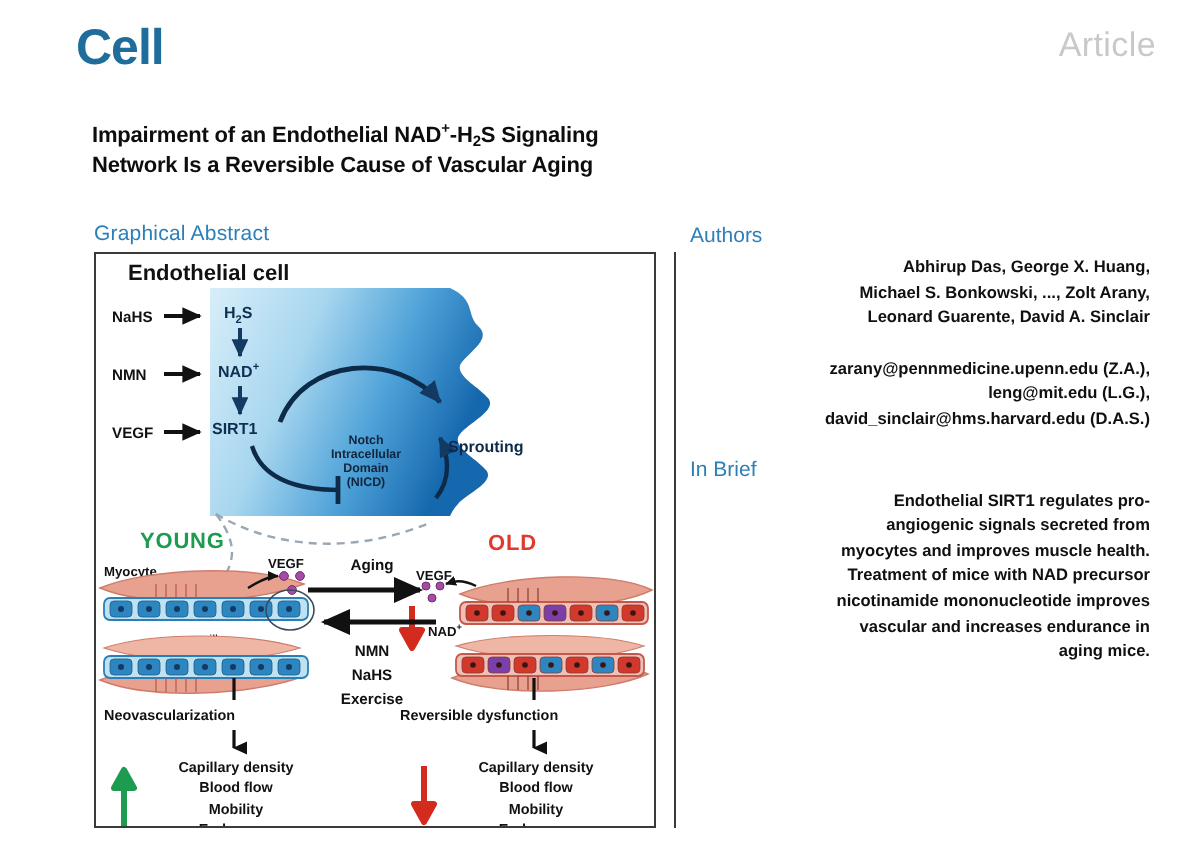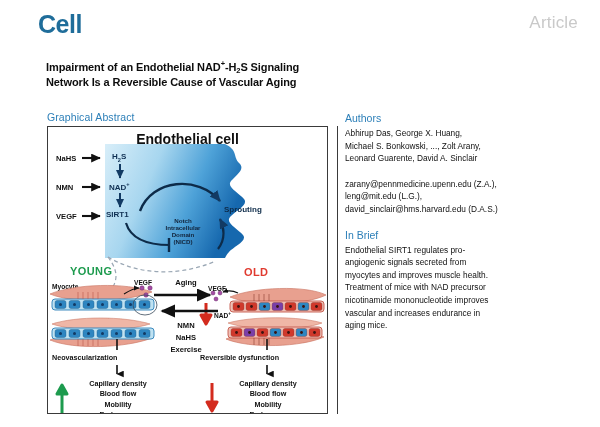--- a/index.html
+++ b/index.html
@@ -73,24 +73,23 @@
     height: 288px;
     border: 1.4px solid #3a3a3a;
     background: #fff;
     box-sizing: border-box;
     overflow: hidden;
   }
 
   
   #endo-label {
     position: absolute;
-    left: 0; right: 0;
+    left: 16px; right: 0;
     top: 4px;
-    text-align: center;
-    font-size: 14px;
+    font-size: 11px;
     font-weight: bold;
     color: #111;
   }
 
   
   #cell-blob {
     position: absolute;
     left: 57px;
     top: 17px;
     width: 168px;
@@ -201,21 +200,22 @@
   .rc-block { margin-bottom: 9px; }
   .rc-head {
     color: #2c7fb8;
     font-size: 10.5px;
     margin-bottom: 3px;
   }
   .rc-body {
     font-size: 8.3px;
     line-height: 1.52;
     color: #101010;
-    font-weight: normal;
+    font-weight: bold;
+    text-align: right;
   }
 
   
   svg { display: block; overflow: visible; }
 </style>
 </head>
 <body>
 
 <div id="journal-logo">Cell</div>
 
@@ -282,21 +282,21 @@
     <path d="M170,122 C178,112 176,100 172,92" fill="none" stroke="#0d2b49" stroke-width="2.2" marker-end="url(#ahb)"></path>
   </svg>
 
   <div class="blob-text" style="left:64px; top:25px;">
     <span>H</span><sub>2</sub><span>S</span>
   </div>
   <div class="blob-text" style="left:61px; top:54px;">
     <span>NAD</span><sup>+</sup>
   </div>
   <div class="blob-text" style="left:58px; top:83px;">SIRT1</div>
-  <div class="blob-text" style="left:152px; top:78px; color:#0d2b49;padding-left:24px;">Sprouting</div>
+  <div class="blob-text" style="left:152px; top:92px; color:#0d2b49;padding-left:24px;">Sprouting</div>
 
   <div class="nicd-text" style="left:105px; top:91px; width:60px;">
     <div>Notch</div>
     <div>Intracellular</div>
     <div>Domain</div>
     <div>(NICD)</div>
   </div>
 
   <svg style="position:absolute; left:0; top:120px; width:281px; height:50px;">
     <path d="M60,10 C90,28 130,30 168,14" fill="none" stroke="#9aa7b4" stroke-width="1.2" stroke-dasharray="4,3"></path>

